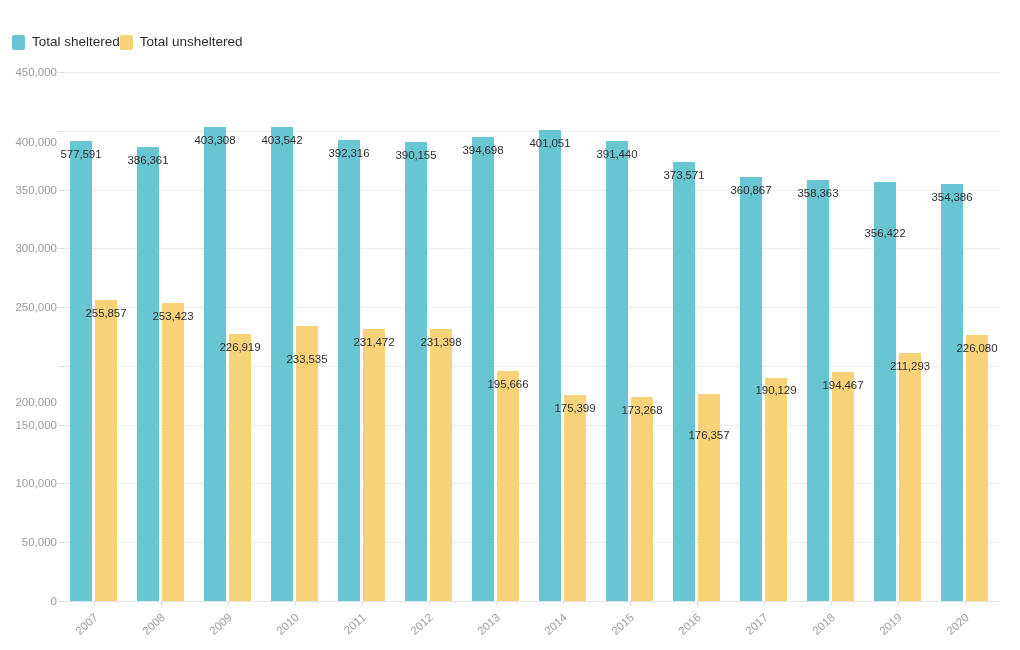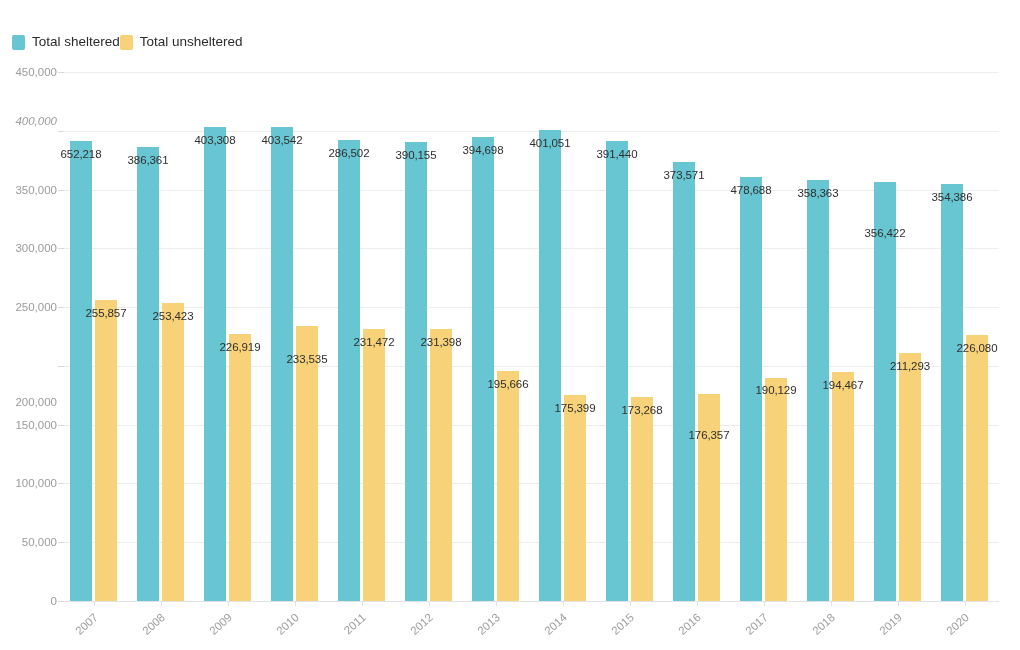--- a/index.html
+++ b/index.html
@@ -146,26 +146,26 @@
     <div class="ytick-mark" style="top: 307.111px;"></div>
     <div class="ytick-label" style="top: 307.111px;">250,000</div>
     <div class="gridline" style="top: 248.333px;"></div>
     <div class="ytick-mark" style="top: 248.333px;"></div>
     <div class="ytick-label" style="top: 248.333px;">300,000</div>
     <div class="gridline" style="top: 189.556px;"></div>
     <div class="ytick-mark" style="top: 189.556px;"></div>
     <div class="ytick-label" style="top: 189.556px;">350,000</div>
     <div class="gridline" style="top: 130.778px;"></div>
     <div class="ytick-mark" style="top: 130.778px;"></div>
-    <div class="ytick-label" style="top: 121px; font-style: italic;">400,000</div>
+    <div class="ytick-label" style="top: 142px;">400,000</div>
     <div class="gridline" style="top: 72px;"></div>
     <div class="ytick-mark" style="top: 72px;"></div>
     <div class="ytick-label" style="top: 72px;">450,000</div>
     <div class="bar sheltered" title="Total sheltered 2007: 391,401" style="left: 70px; width: 22px; height: 460.114px; background: rgb(104, 197, 210);"></div>
-    <div class="bar-label" style="left: 81px; top: 147.886px;">652,218</div>
+    <div class="bar-label" style="left: 81px; top: 147.886px;">577,591</div>
     <div class="bar unsheltered" title="Total unsheltered 2007: 255,857" style="left: 95px; width: 22px; height: 300.774px; background: rgb(248, 210, 120);"></div>
     <div class="bar-label" style="left: 106px; top: 307.226px; text-align: center;">255,857</div>
     <div class="xtick-mark" style="left: 93.5px;"></div>
     <div class="xtick-label" style="left: 57.5px; top: 611px; width: 34px;">2007</div>
     <div class="bar sheltered" title="Total sheltered 2008: 386,361" style="left: 137px; width: 22px; height: 454.189px; background: rgb(104, 197, 210);"></div>
     <div class="bar-label" style="left: 148px; top: 153.811px;">386,361</div>
     <div class="bar unsheltered" title="Total unsheltered 2008: 253,423" style="left: 162px; width: 22px; height: 297.913px; background: rgb(248, 210, 120);"></div>
     <div class="bar-label" style="left: 173px; top: 310.087px;">253,423</div>
     <div class="xtick-mark" style="left: 160.5px;"></div>
     <div class="xtick-label" style="left: 124.5px; top: 611px; width: 34px;">2008</div>
@@ -175,21 +175,21 @@
     <div class="bar-label" style="left: 240px; top: 341.244px;">226,919</div>
     <div class="xtick-mark" style="left: 227.5px;"></div>
     <div class="xtick-label" style="left: 191.5px; top: 611px; width: 34px;">2009</div>
     <div class="bar sheltered" title="Total sheltered 2010: 403,542" style="left: 271px; width: 22px; height: 474.386px; background: rgb(104, 197, 210);"></div>
     <div class="bar-label" style="left: 282px; top: 133.614px;">403,542</div>
     <div class="bar unsheltered" title="Total unsheltered 2010: 233,535" style="left: 296px; width: 22px; height: 274.533px; background: rgb(248, 210, 120);"></div>
     <div class="bar-label" style="left: 307px; top: 333.467px; margin-top: 20px;">233,535</div>
     <div class="xtick-mark" style="left: 294.5px;"></div>
     <div class="xtick-label" style="left: 258.5px; top: 611px; width: 34px;">2010</div>
     <div class="bar sheltered" title="Total sheltered 2011: 392,316" style="left: 338px; width: 22px; height: 461.189px; background: rgb(104, 197, 210);"></div>
-    <div class="bar-label" style="left: 349px; top: 146.811px;">286,502</div>
+    <div class="bar-label" style="left: 349px; top: 146.811px;">392,316</div>
     <div class="bar unsheltered" title="Total unsheltered 2011: 231,472" style="left: 363px; width: 22px; height: 272.108px; background: rgb(248, 210, 120);"></div>
     <div class="bar-label" style="left: 374px; top: 335.892px;">231,472</div>
     <div class="xtick-mark" style="left: 361.5px;"></div>
     <div class="xtick-label" style="left: 325.5px; top: 611px; width: 34px;">2011</div>
     <div class="bar sheltered" title="Total sheltered 2012: 390,155" style="left: 405px; width: 22px; height: 458.649px; background: rgb(104, 197, 210);"></div>
     <div class="bar-label" style="left: 416px; top: 149.351px;">390,155</div>
     <div class="bar unsheltered" title="Total unsheltered 2012: 231,398" style="left: 430px; width: 22px; height: 272.021px; background: rgb(248, 210, 120);"></div>
     <div class="bar-label" style="left: 441px; top: 335.979px;">231,398</div>
     <div class="xtick-mark" style="left: 428.5px;"></div>
     <div class="xtick-label" style="left: 392.5px; top: 611px; width: 34px;">2012</div>
@@ -211,21 +211,21 @@
     <div class="bar-label" style="left: 642px; top: 404.314px;">173,268</div>
     <div class="xtick-mark" style="left: 629.5px;"></div>
     <div class="xtick-label" style="left: 593.5px; top: 611px; width: 34px;">2015</div>
     <div class="bar sheltered" title="Total sheltered 2016: 373,571" style="left: 673px; width: 22px; height: 439.153px; background: rgb(104, 197, 210);"></div>
     <div class="bar-label" style="left: 684px; top: 168.847px;">373,571</div>
     <div class="bar unsheltered" title="Total unsheltered 2016: 176,357" style="left: 698px; width: 22px; height: 207.317px; background: rgb(248, 210, 120);"></div>
     <div class="bar-label" style="left: 709px; top: 400.683px; margin-top: 28px;">176,357</div>
     <div class="xtick-mark" style="left: 696.5px;"></div>
     <div class="xtick-label" style="left: 660.5px; top: 611px; width: 34px;">2016</div>
     <div class="bar sheltered" title="Total sheltered 2017: 360,867" style="left: 740px; width: 22px; height: 424.219px; background: rgb(104, 197, 210);"></div>
-    <div class="bar-label" style="left: 751px; top: 183.781px;">478,688</div>
+    <div class="bar-label" style="left: 751px; top: 183.781px;">360,867</div>
     <div class="bar unsheltered" title="Total unsheltered 2017: 190,129" style="left: 765px; width: 22px; height: 223.507px; background: rgb(248, 210, 120);"></div>
     <div class="bar-label" style="left: 776px; top: 384.493px;">190,129</div>
     <div class="xtick-mark" style="left: 763.5px;"></div>
     <div class="xtick-label" style="left: 727.5px; top: 611px; width: 34px;">2017</div>
     <div class="bar sheltered" title="Total sheltered 2018: 358,363" style="left: 807px; width: 22px; height: 421.276px; background: rgb(104, 197, 210);"></div>
     <div class="bar-label" style="left: 818px; top: 186.724px;">358,363</div>
     <div class="bar unsheltered" title="Total unsheltered 2018: 194,467" style="left: 832px; width: 22px; height: 228.607px; background: rgb(248, 210, 120);"></div>
     <div class="bar-label" style="left: 843px; top: 379.393px;">194,467</div>
     <div class="xtick-mark" style="left: 830.5px;"></div>
     <div class="xtick-label" style="left: 794.5px; top: 611px; width: 34px;">2018</div>

